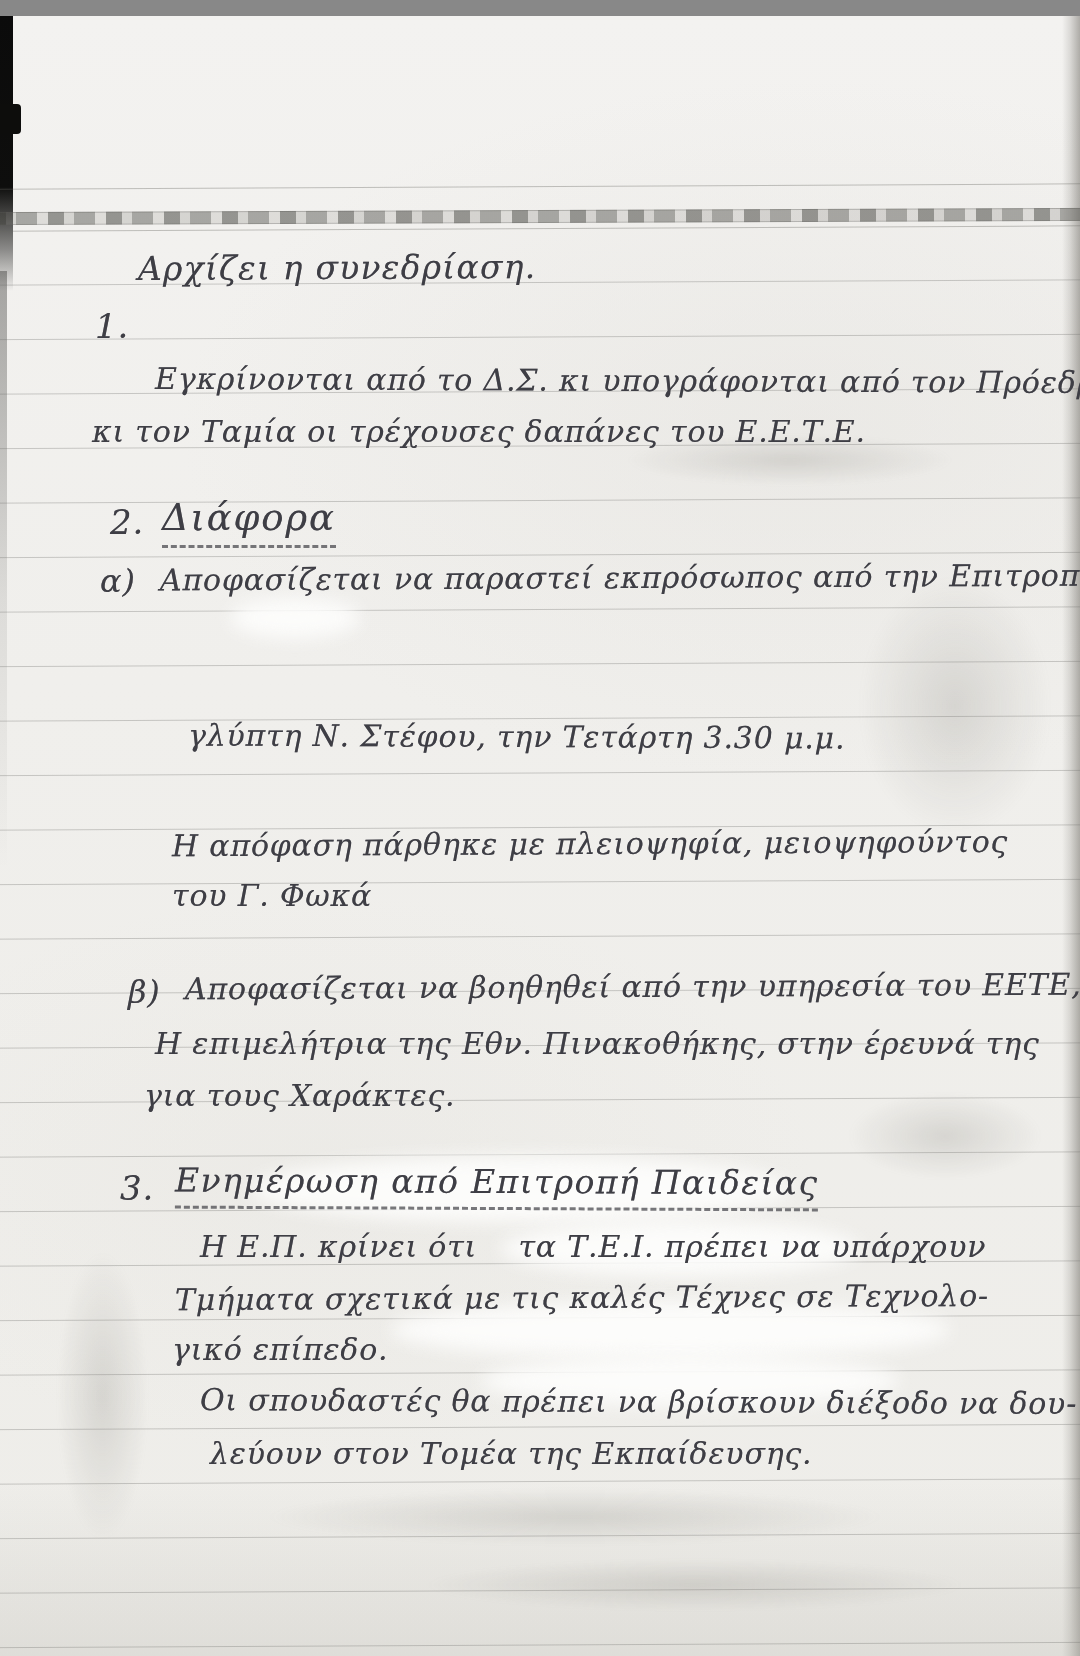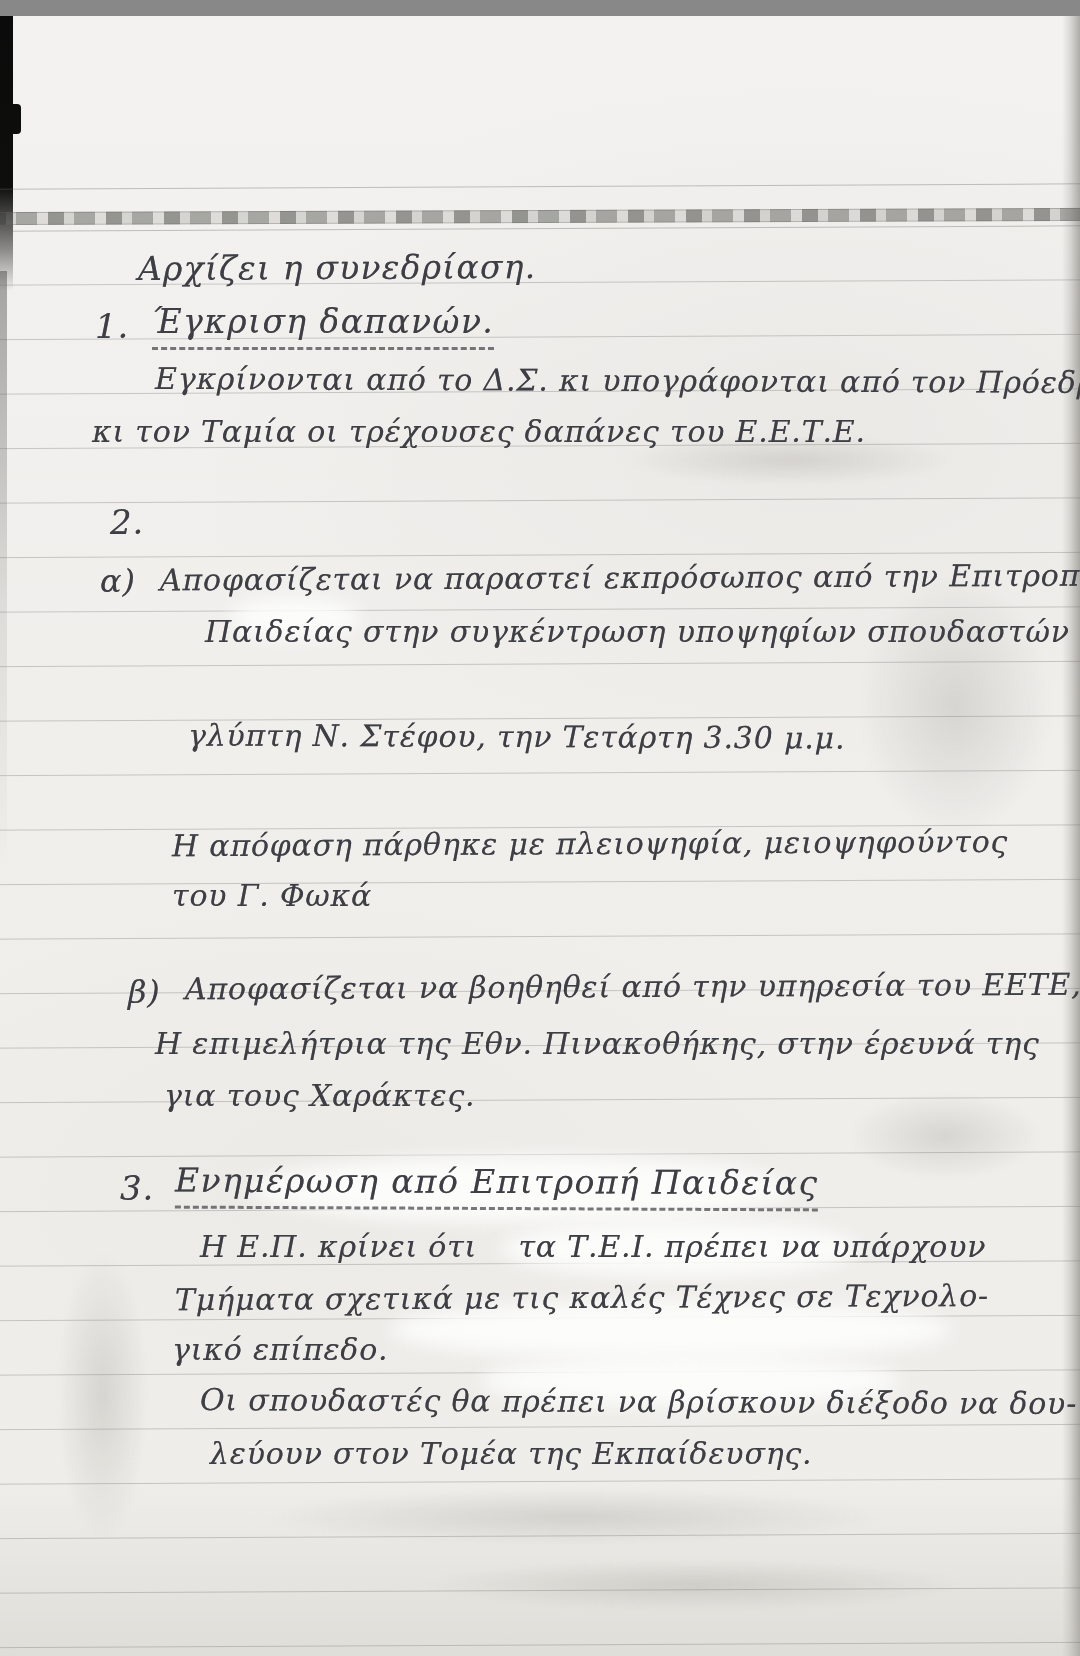--- a/index.html
+++ b/index.html
@@ -114,37 +114,36 @@
   <div class="ghost" style="left:620px;top:418px;width:340px;height:52px;"></div>
   <div class="ghost" style="left:855px;top:555px;width:200px;height:270px;"></div>
   <div class="ghost" style="left:845px;top:1075px;width:200px;height:90px;"></div>
   <div class="ghost" style="left:255px;top:1472px;width:640px;height:58px;"></div>
   <div class="ghost" style="left:415px;top:1543px;width:560px;height:52px;"></div>
   <div class="ghost" style="left:55px;top:1230px;width:95px;height:300px;"></div>
 
   <div class="hw h-open tilt-a" style="left:138px;top:232px;">Αρχίζει η συνεδρίαση.</div>
 
   <div class="hw h-num" style="left:95px;top:290px;">1.</div>
-  <div class="hw h-title underline" style="left:152px;top:286px;">Έγκριση δαπανών.</div>
   <div class="hw tilt-b" style="left:155px;top:347px;">Εγκρίνονται από το Δ.Σ. κι υπογράφονται από τον Πρόεδρο</div>
   <div class="hw" style="left:92px;top:398px;">κι τον Ταμία οι τρέχουσες δαπάνες του Ε.Ε.Τ.Ε.</div>
 
   <div class="hw h-num" style="left:110px;top:486px;">2.</div>
+  <div class="hw h-title-lg underline" style="left:162px;top:480px;">Διάφορα</div>
 
   <div class="hw" style="left:100px;top:546px;font-size:32px;">α)</div>
   <div class="hw tilt-a" style="left:160px;top:544px;">Αποφασίζεται να παραστεί εκπρόσωπος από την Επιτροπή</div>
-  <div class="hw" style="left:205px;top:598px;">Παιδείας στην συγκέντρωση υποψηφίων σπουδαστών</div>
   <div class="hw tilt-b" style="left:188px;top:703px;">γλύπτη Ν. Στέφου, την Τετάρτη 3.30 μ.μ.</div>
   <div class="hw tilt-a" style="left:172px;top:810px;">Η απόφαση πάρθηκε με πλειοψηφία, μειοψηφούντος</div>
   <div class="hw" style="left:172px;top:862px;">του Γ. Φωκά</div>
 
   <div class="hw" style="left:128px;top:957px;font-size:32px;">β)</div>
   <div class="hw tilt-a" style="left:185px;top:953px;">Αποφασίζεται να βοηθηθεί από την υπηρεσία του ΕΕΤΕ,</div>
   <div class="hw" style="left:155px;top:1010px;">Η επιμελήτρια της Εθν. Πινακοθήκης, στην έρευνά της</div>
-  <div class="hw" style="left:164px;top:1062px;">για τους Χαράκτες.</div>
+  <div class="hw" style="left:144px;top:1062px;">για τους Χαράκτες.</div>
 
   <div class="hw h-num" style="left:120px;top:1152px;">3.</div>
   <div class="hw h-title underline tilt-b" style="left:175px;top:1146px;">Ενημέρωση από Επιτροπή Παιδείας</div>
   <div class="hw" style="left:200px;top:1213px;">Η Ε.Π. κρίνει ότι    τα Τ.Ε.Ι. πρέπει να υπάρχουν</div>
   <div class="hw tilt-a" style="left:175px;top:1264px;">Τμήματα σχετικά με τις καλές Τέχνες σε Τεχνολο-</div>
   <div class="hw" style="left:172px;top:1316px;">γικό επίπεδο.</div>
   <div class="hw tilt-b" style="left:200px;top:1368px;">Οι σπουδαστές θα πρέπει να βρίσκουν διέξοδο να δου-</div>
   <div class="hw" style="left:210px;top:1420px;">λεύουν στον Τομέα της Εκπαίδευσης.</div>
 
 </div>

